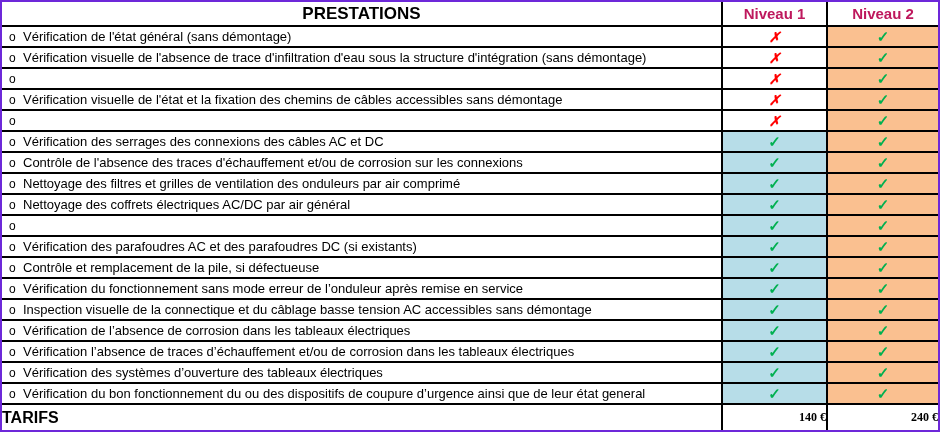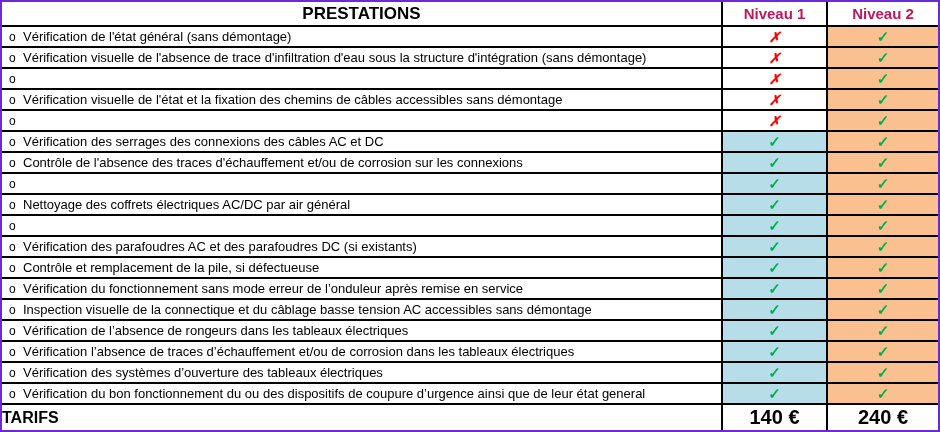--- a/index.html
+++ b/index.html
@@ -40,22 +40,22 @@
     justify-content: center;
     font-size: 15px; font-weight: bold; line-height: 1;
   }
   .status .check-glyph { color: #00b050; }
   .status .cross-glyph { color: #ff0000; font-style: italic; font-size: 14px; }
   .footer-label {
     justify-content: flex-start;
     font-weight: bold; font-size: 16px; color: #000;
   }
   .price {
-    justify-content: center;
-    font-weight: bold; font-size: 20px; color: #000;
+    justify-content: flex-end;
+    font-weight: bold; font-size: 12px; color: #000; font-family: Liberation Serif, serif;
   }
 </style>
 </head>
 <body>
 
 <div class="pricing-table">
   <div class="cell head-prestations">
     <span>PRESTATIONS</span>
   </div>
   <div class="cell head-niveau">
@@ -128,20 +128,21 @@
       <span class="prestation-text">Contrôle de l'absence des traces d'échauffement et/ou de corrosion sur les connexions</span>
     </div>
     <div class="cell status" style="background: rgb(183, 221, 232);">
       <span class="check-glyph">✓</span>
     </div>
     <div class="cell status last-col" style="background: rgb(250, 192, 144);">
       <span class="check-glyph">✓</span>
     </div>
     <div class="cell prestation">
       <span class="bullet">o</span>
+      <span class="prestation-text">Nettoyage des filtres et grilles de ventilation des onduleurs par air comprimé</span>
     </div>
     <div class="cell status" style="background: rgb(183, 221, 232);">
       <span class="check-glyph">✓</span>
     </div>
     <div class="cell status last-col" style="background: rgb(250, 192, 144);">
       <span class="check-glyph">✓</span>
     </div>
     <div class="cell prestation">
       <span class="bullet">o</span>
       <span class="prestation-text">Nettoyage des coffrets électriques AC/DC par air général</span>
@@ -196,21 +197,21 @@
       <span class="prestation-text">Inspection visuelle de la connectique et du câblage basse tension AC accessibles sans démontage</span>
     </div>
     <div class="cell status" style="background: rgb(183, 221, 232);">
       <span class="check-glyph">✓</span>
     </div>
     <div class="cell status last-col" style="background: rgb(250, 192, 144);">
       <span class="check-glyph">✓</span>
     </div>
     <div class="cell prestation">
       <span class="bullet">o</span>
-      <span class="prestation-text">Vérification de l’absence de rongeurs dans les tableaux électriques</span>
+      <span class="prestation-text">Vérification de l’absence de corrosion dans les tableaux électriques</span>
     </div>
     <div class="cell status" style="background: rgb(183, 221, 232);">
       <span class="check-glyph">✓</span>
     </div>
     <div class="cell status last-col" style="background: rgb(250, 192, 144);">
       <span class="check-glyph">✓</span>
     </div>
     <div class="cell prestation">
       <span class="bullet">o</span>
       <span class="prestation-text">Vérification l’absence de traces d’échauffement et/ou de corrosion dans les tableaux électriques</span>

